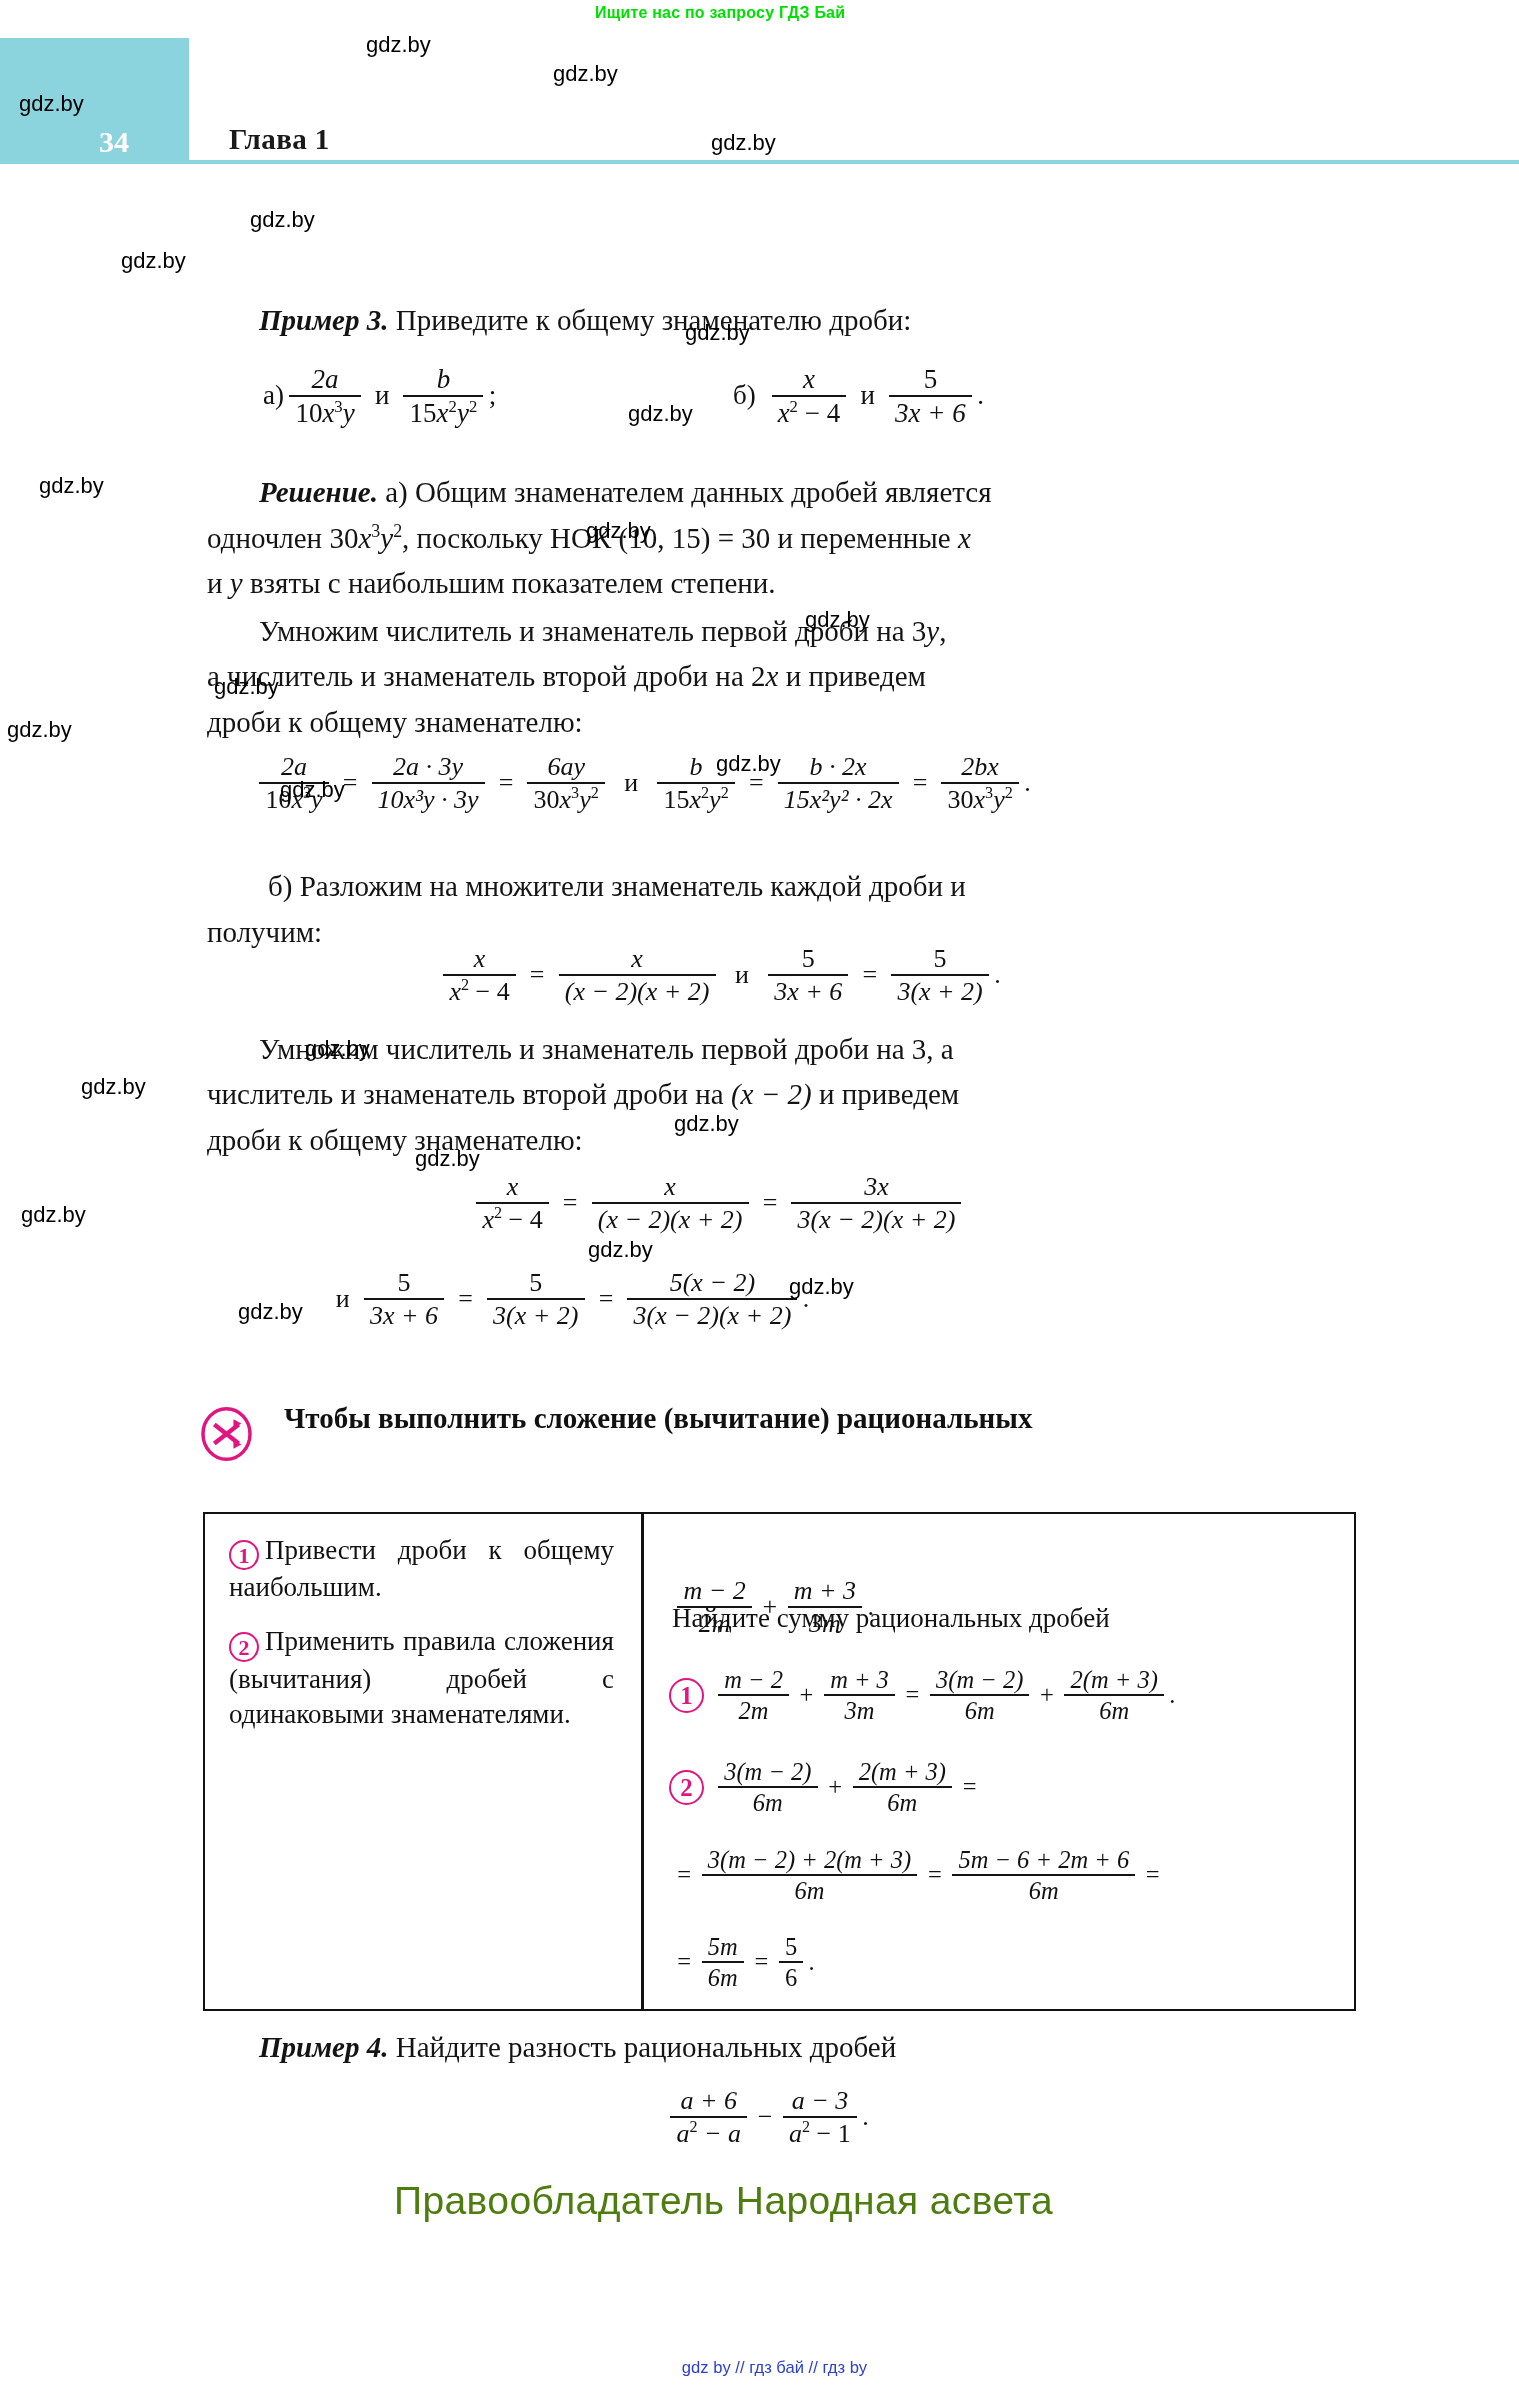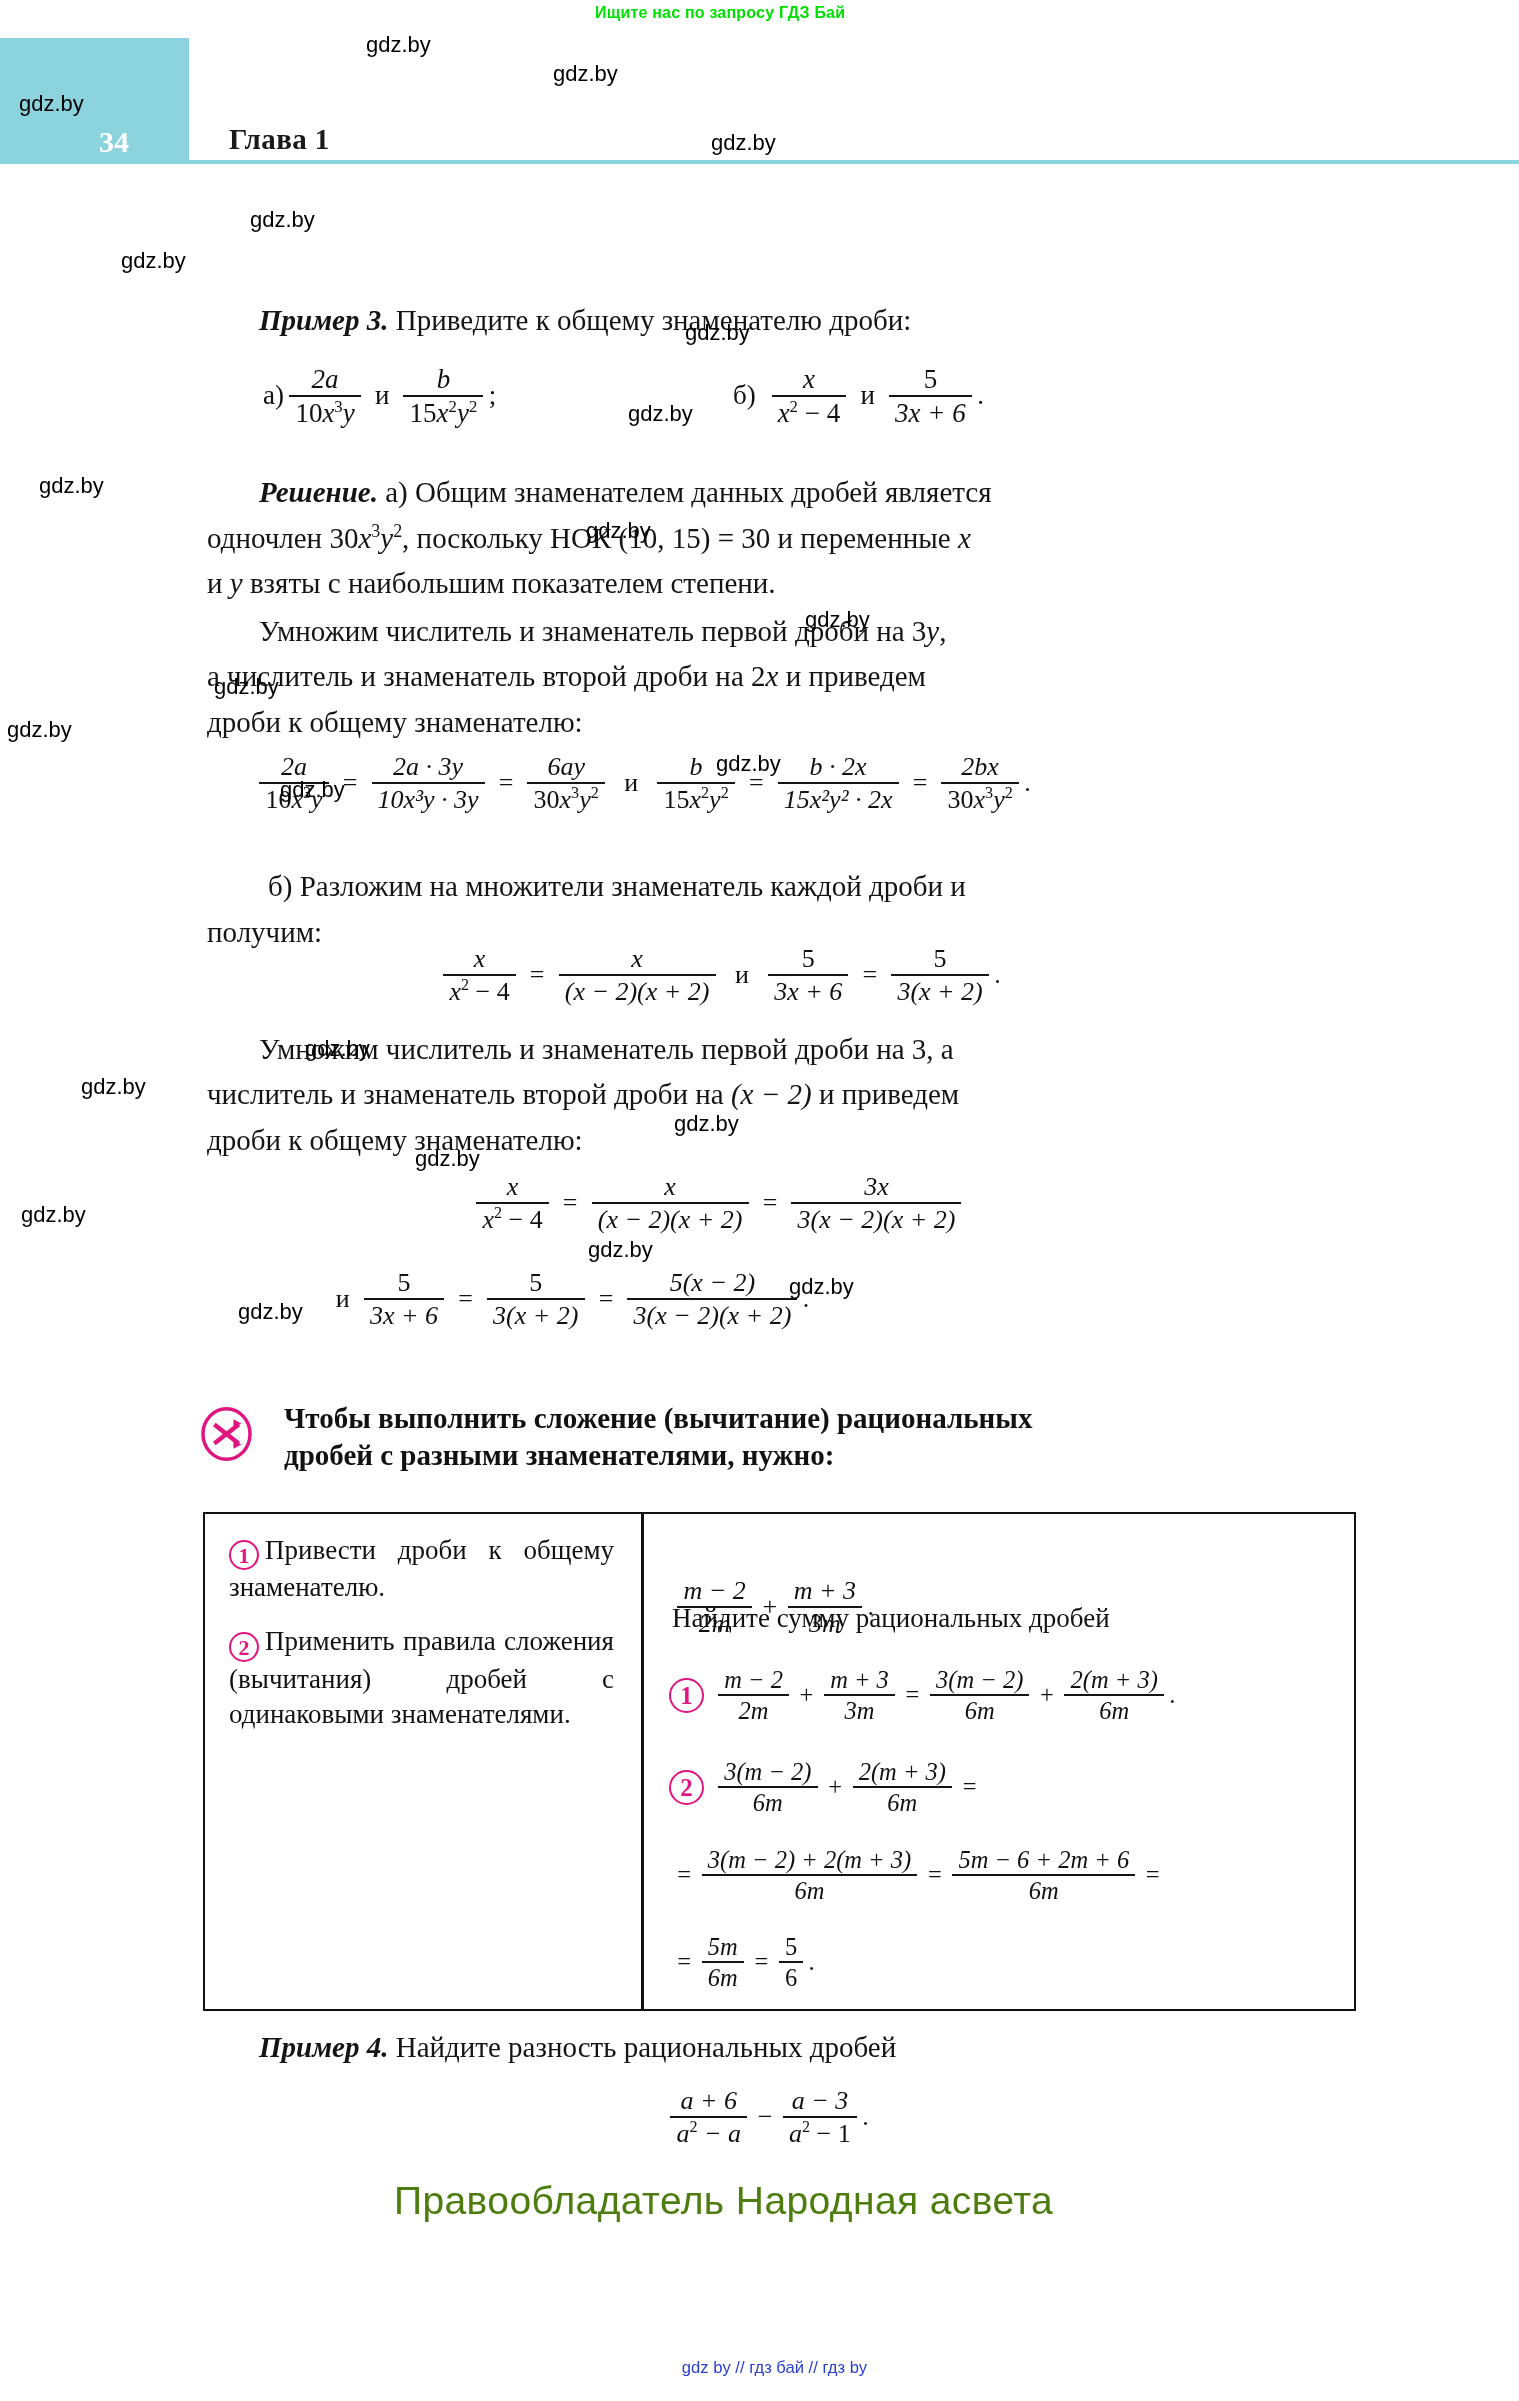--- a/index.html
+++ b/index.html
@@ -397,29 +397,28 @@
   <svg viewBox="0 0 60 62" width="53" height="54" aria-hidden="true">
     <ellipse cx="30" cy="31" rx="27" ry="29" fill="none" stroke="#e0157f" stroke-width="4"></ellipse>
     <path d="M16 20 L44 42" stroke="#e0157f" stroke-width="5" fill="none"></path>
     <path d="M16 42 L44 20" stroke="#e0157f" stroke-width="5" fill="none"></path>
     <path d="M38 14 L47 19 L38 25 Z" fill="#e0157f"></path>
     <path d="M38 37 L47 43 L38 48 Z" fill="#e0157f"></path>
   </svg>
 </div>
 <div class="rule-text">
   <span>Чтобы выполнить сложение (вычитание) рациональных</span><br>
-  <span>дробей с разными знаменателями, нужно:</span>
 </div>
 
 <div class="box"></div>
 <div class="box-divider"></div>
 
 <div class="box-left">
   <p style="margin:0 0 19px 0;">
-    <span class="circnum">1</span><span>Привести дроби к общему знаменателю.</span>
+    <span class="circnum">1</span><span>Привести дроби к общему наибольшим.</span>
   </p>
   <p style="margin:0;">
     <span class="circnum">2</span><span>Применить правила сложения (вычитания) дробей с одинаковыми знаменателями.</span>
   </p>
 </div>
 
 <div class="box-right-head">Найдите сумму рациональных дробей</div>
 
 <div class="mrow" style="left:672px; top:1575px; font-size:26px;">
   <span class="frac">

